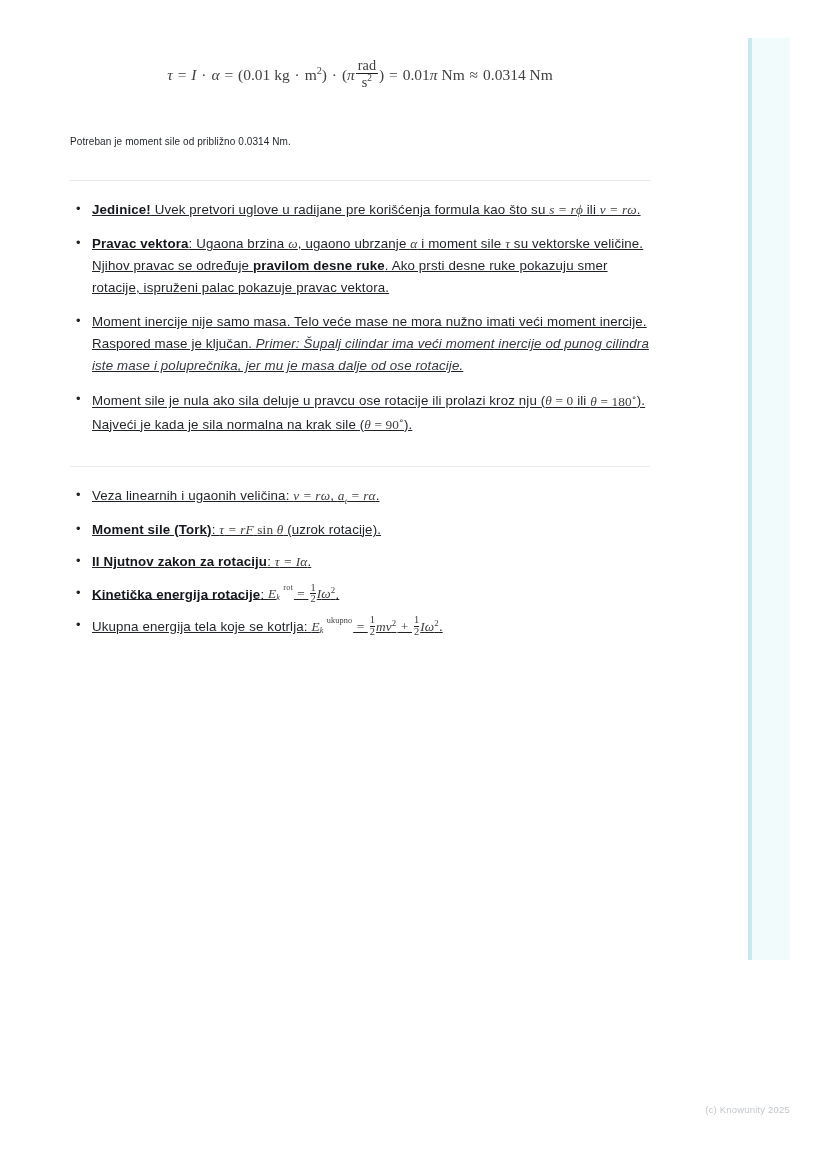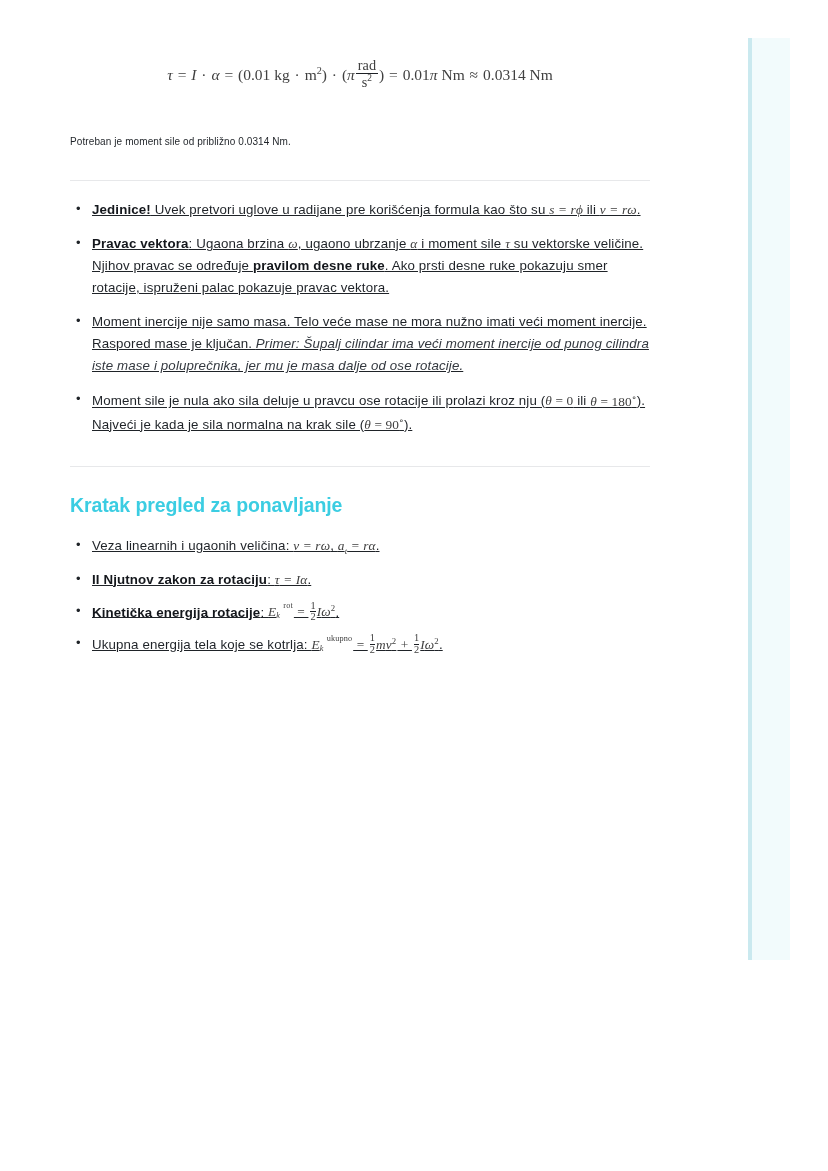--- a/index.html
+++ b/index.html
@@ -234,40 +234,43 @@
         <span>Moment inercije nije samo masa. Telo veće mase ne mora nužno imati veći moment inercije. Raspored mase je ključan. </span><span class="it">Primer: Šupalj cilindar ima veći moment inercije od punog cilindra iste mase i poluprečnika, jer mu je masa dalje od ose rotacije.</span>
       </li>
 
       <li>
         <span>Moment sile je nula ako sila deluje u pravcu ose rotacije ili prolazi kroz nju (</span><span class="math"><span>θ</span><span class="up"> = 0</span></span><span> ili </span><span class="math"><span>θ</span><span class="up"> = 180</span><span class="deg">∘</span></span><span>). Najveći je kada je sila normalna na krak sile (</span><span class="math"><span>θ</span><span class="up"> = 90</span><span class="deg">∘</span></span><span>).</span>
       </li>
     </ul>
 
     <div class="divider"></div>
 
-    <div class="section-heading">Kratak pregled za ponavljanje</div>
 
     <ul class="bullets tight">
 
 
       <li>
         <span>Veza linearnih i ugaonih veličina: </span><span class="math">v = rω</span><span>, </span><span class="math"><span>a</span><sub class="sb">t</sub><span> = rα</span></span><span>.</span>
       </li>
 
+      <li>
+        <b>Moment sile (Tork)</b><span>: </span><span class="math"><span>τ</span><span> = rF</span> <span class="up">sin</span> <span>θ</span></span><span> (uzrok rotacije).</span>
+      </li>
 
 
       <li>
         <b>II Njutnov zakon za rotaciju</b><span>: </span><span class="math"><span>τ</span><span> = Iα</span></span><span>.</span>
       </li>
 
       <li>
         <b>Kinetička energija rotacije</b><span>: </span><span class="math"><span>E</span><span class="stack"><span class="top">rot</span><span class="bot">k</span></span><span class="op"> = </span><span class="frac-sm"><span class="num">1</span><span class="den">2</span></span><span>I</span><span>ω</span><sup class="pw">2</sup></span><span>.</span>
       </li>
 
       <li>
         <span>Ukupna energija tela koje se kotrlja: </span><span class="math"><span>E</span><span class="stack"><span class="top">ukupno</span><span class="bot">k</span></span><span class="op"> = </span><span class="frac-sm"><span class="num">1</span><span class="den">2</span></span><span>m</span><span>v</span><sup class="pw">2</sup><span class="op"> + </span><span class="frac-sm"><span class="num">1</span><span class="den">2</span></span><span>I</span><span>ω</span><sup class="pw">2</sup></span><span>.</span>
       </li>
     </ul>
 
   </div>
 
+  <div class="footer">(c) Knowunity 2025</div>
 
 </div>
 
 </body></html>

